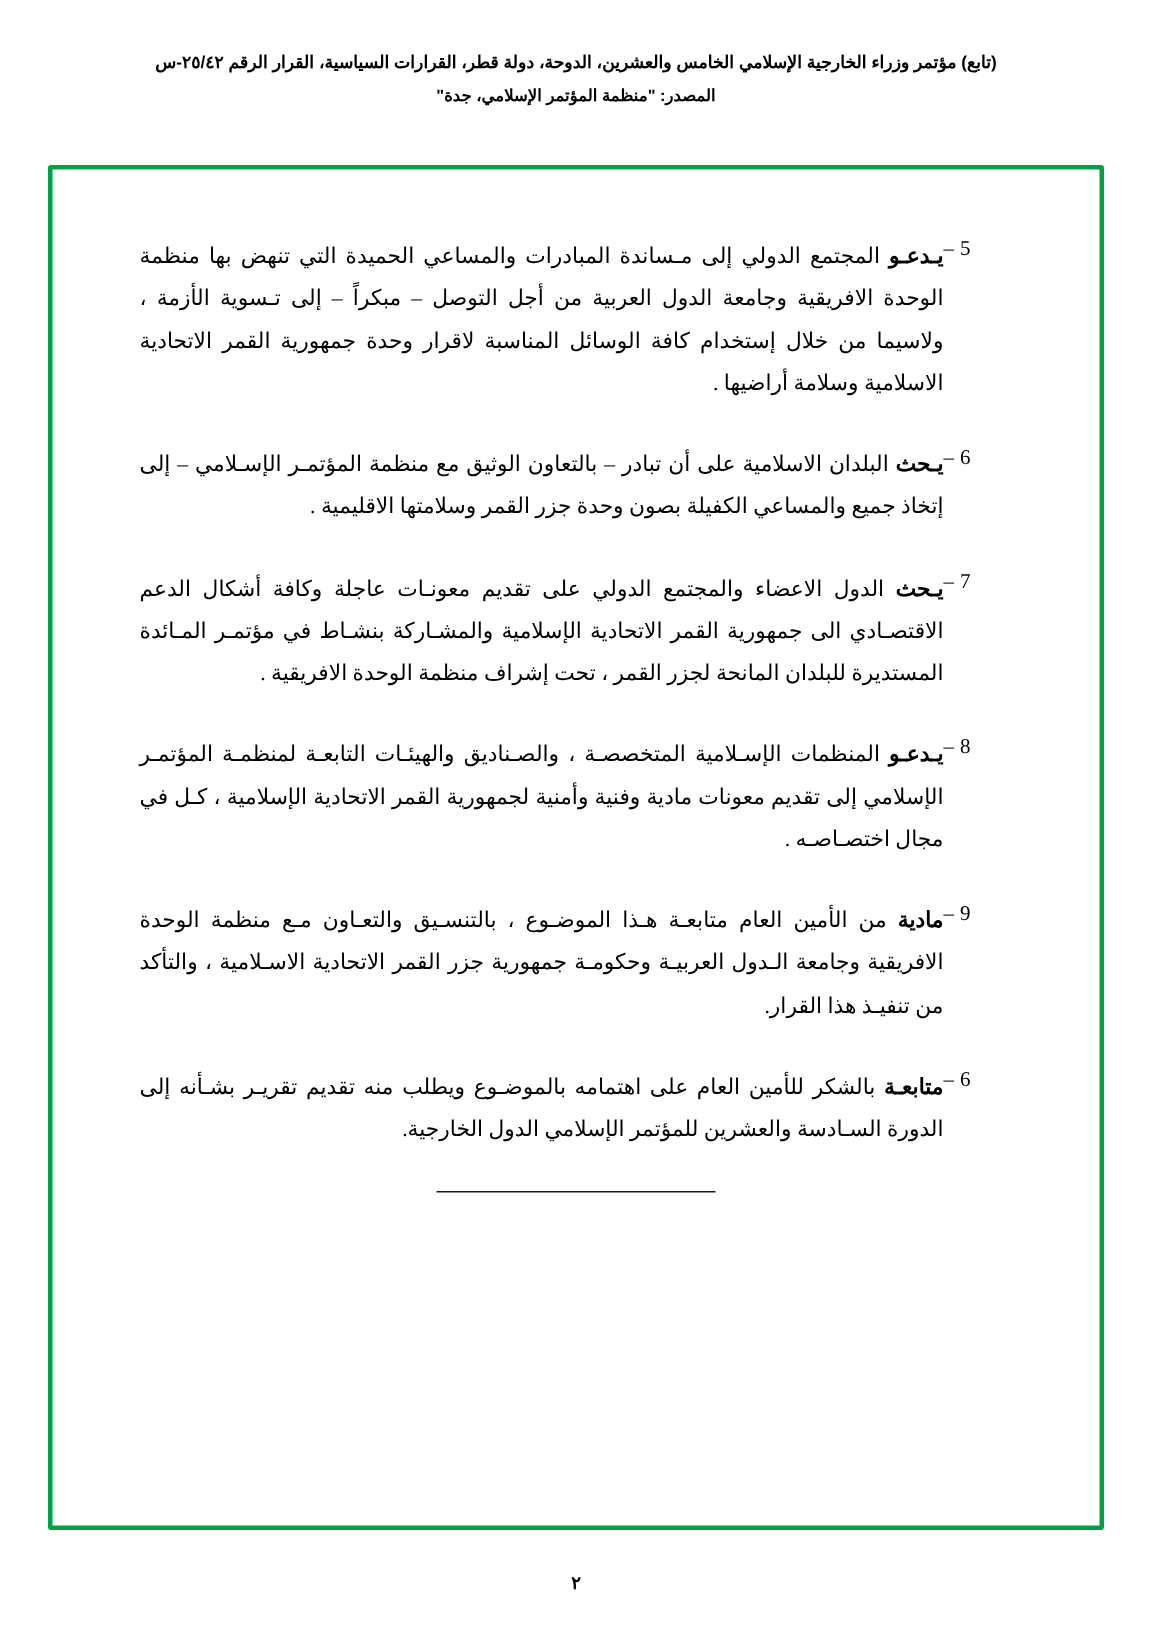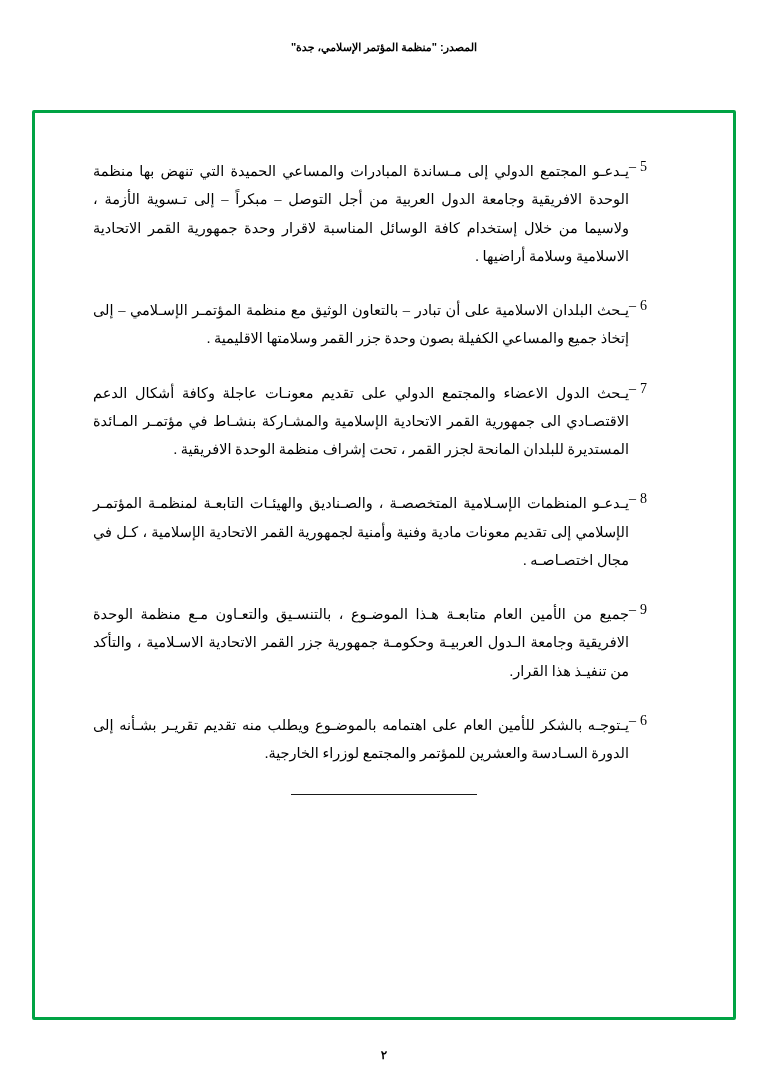--- a/index.html
+++ b/index.html
@@ -76,21 +76,21 @@
   }
   .clause-body {
     flex: 1 1 auto;
     font-size: 14.5px;
     line-height: 1.95;
     text-align: justify;
     text-justify: inter-word;
     letter-spacing: 0.2px;
   }
   .clause-body .lead {
-    font-weight: normal;
+    font-weight: bold;
     letter-spacing: 1.2px;
   }
   
   .end-rule {
     margin: 22px auto 0 auto;
     width: 186px;
     height: 0;
     border-top: 1.6px solid #1a1a1a;
   }
   
@@ -104,20 +104,21 @@
     font-size: 12px;
     font-weight: bold;
   }
 </style>
 </head>
 <body>
 
 <div class="page">
 
   <div class="doc-header">
+    <div class="hline">(تابع) مؤتمر وزراء الخارجية الإسلامي الخامس والعشرين، الدوحة، دولة قطر، القرارات السياسية، القرار الرقم ٢٥/٤٢-س</div>
     <div class="hline source">المصدر:  "منظمة المؤتمر الإسلامي، جدة"</div>
   </div>
 
   <div class="frame" style="border-color: rgb(0, 163, 68);">
     <div class="frame-inner">
 
       <div class="clause">
         <div class="clause-num">
           <span>5</span><span class="dash">–</span>
         </div>
@@ -151,30 +152,30 @@
         <div class="clause-body">
           <span class="lead">يـدعـو</span><span> المنظمات الإسـلامية المتخصصـة ، والصـناديق والهيئـات التابعـة لمنظمـة المؤتمـر الإسلامي إلى تقديم معونات مادية وفنية وأمنية  لجمهورية القمر الاتحادية الإسلامية ، كـل في مجال اختصـاصـه .</span>
         </div>
       </div>
 
       <div class="clause">
         <div class="clause-num">
           <span>9</span><span class="dash">–</span>
         </div>
         <div class="clause-body">
-          <span class="lead">جميع</span><span> من الأمين العام متابعـة هـذا الموضـوع ، بالتنسـيق والتعـاون مـع  منظمة الوحدة الافريقية وجامعة الـدول العربيـة  وحكومـة جمهورية جزر القمر الاتحادية الاسـلامية ، والتأكد من تنفيـذ هذا القرار.</span>
+          <span class="lead">مادية</span><span> من الأمين العام متابعـة هـذا الموضـوع ، بالتنسـيق والتعـاون مـع  منظمة الوحدة الافريقية وجامعة الـدول العربيـة  وحكومـة جمهورية جزر القمر الاتحادية الاسـلامية ، والتأكد من تنفيـذ هذا القرار.</span>
         </div>
       </div>
 
       <div class="clause">
         <div class="clause-num">
           <span>6</span><span class="dash">–</span>
         </div>
         <div class="clause-body">
-          <span class="lead">يـتوجـه</span><span> بالشكر للأمين العام على اهتمامه بالموضـوع  ويطلب منه تقديم تقريـر بشـأنه إلى الدورة السـادسة والعشرين للمؤتمر والمجتمع لوزراء الخارجية.</span>
+          <span class="lead">متابعـة</span><span> بالشكر للأمين العام على اهتمامه بالموضـوع  ويطلب منه تقديم تقريـر بشـأنه إلى الدورة السـادسة والعشرين للمؤتمر الإسلامي الدول الخارجية.</span>
         </div>
       </div>
 
       <div class="end-rule"></div>
 
     </div>
   </div>
 
   <div class="page-number">٢</div>
 

